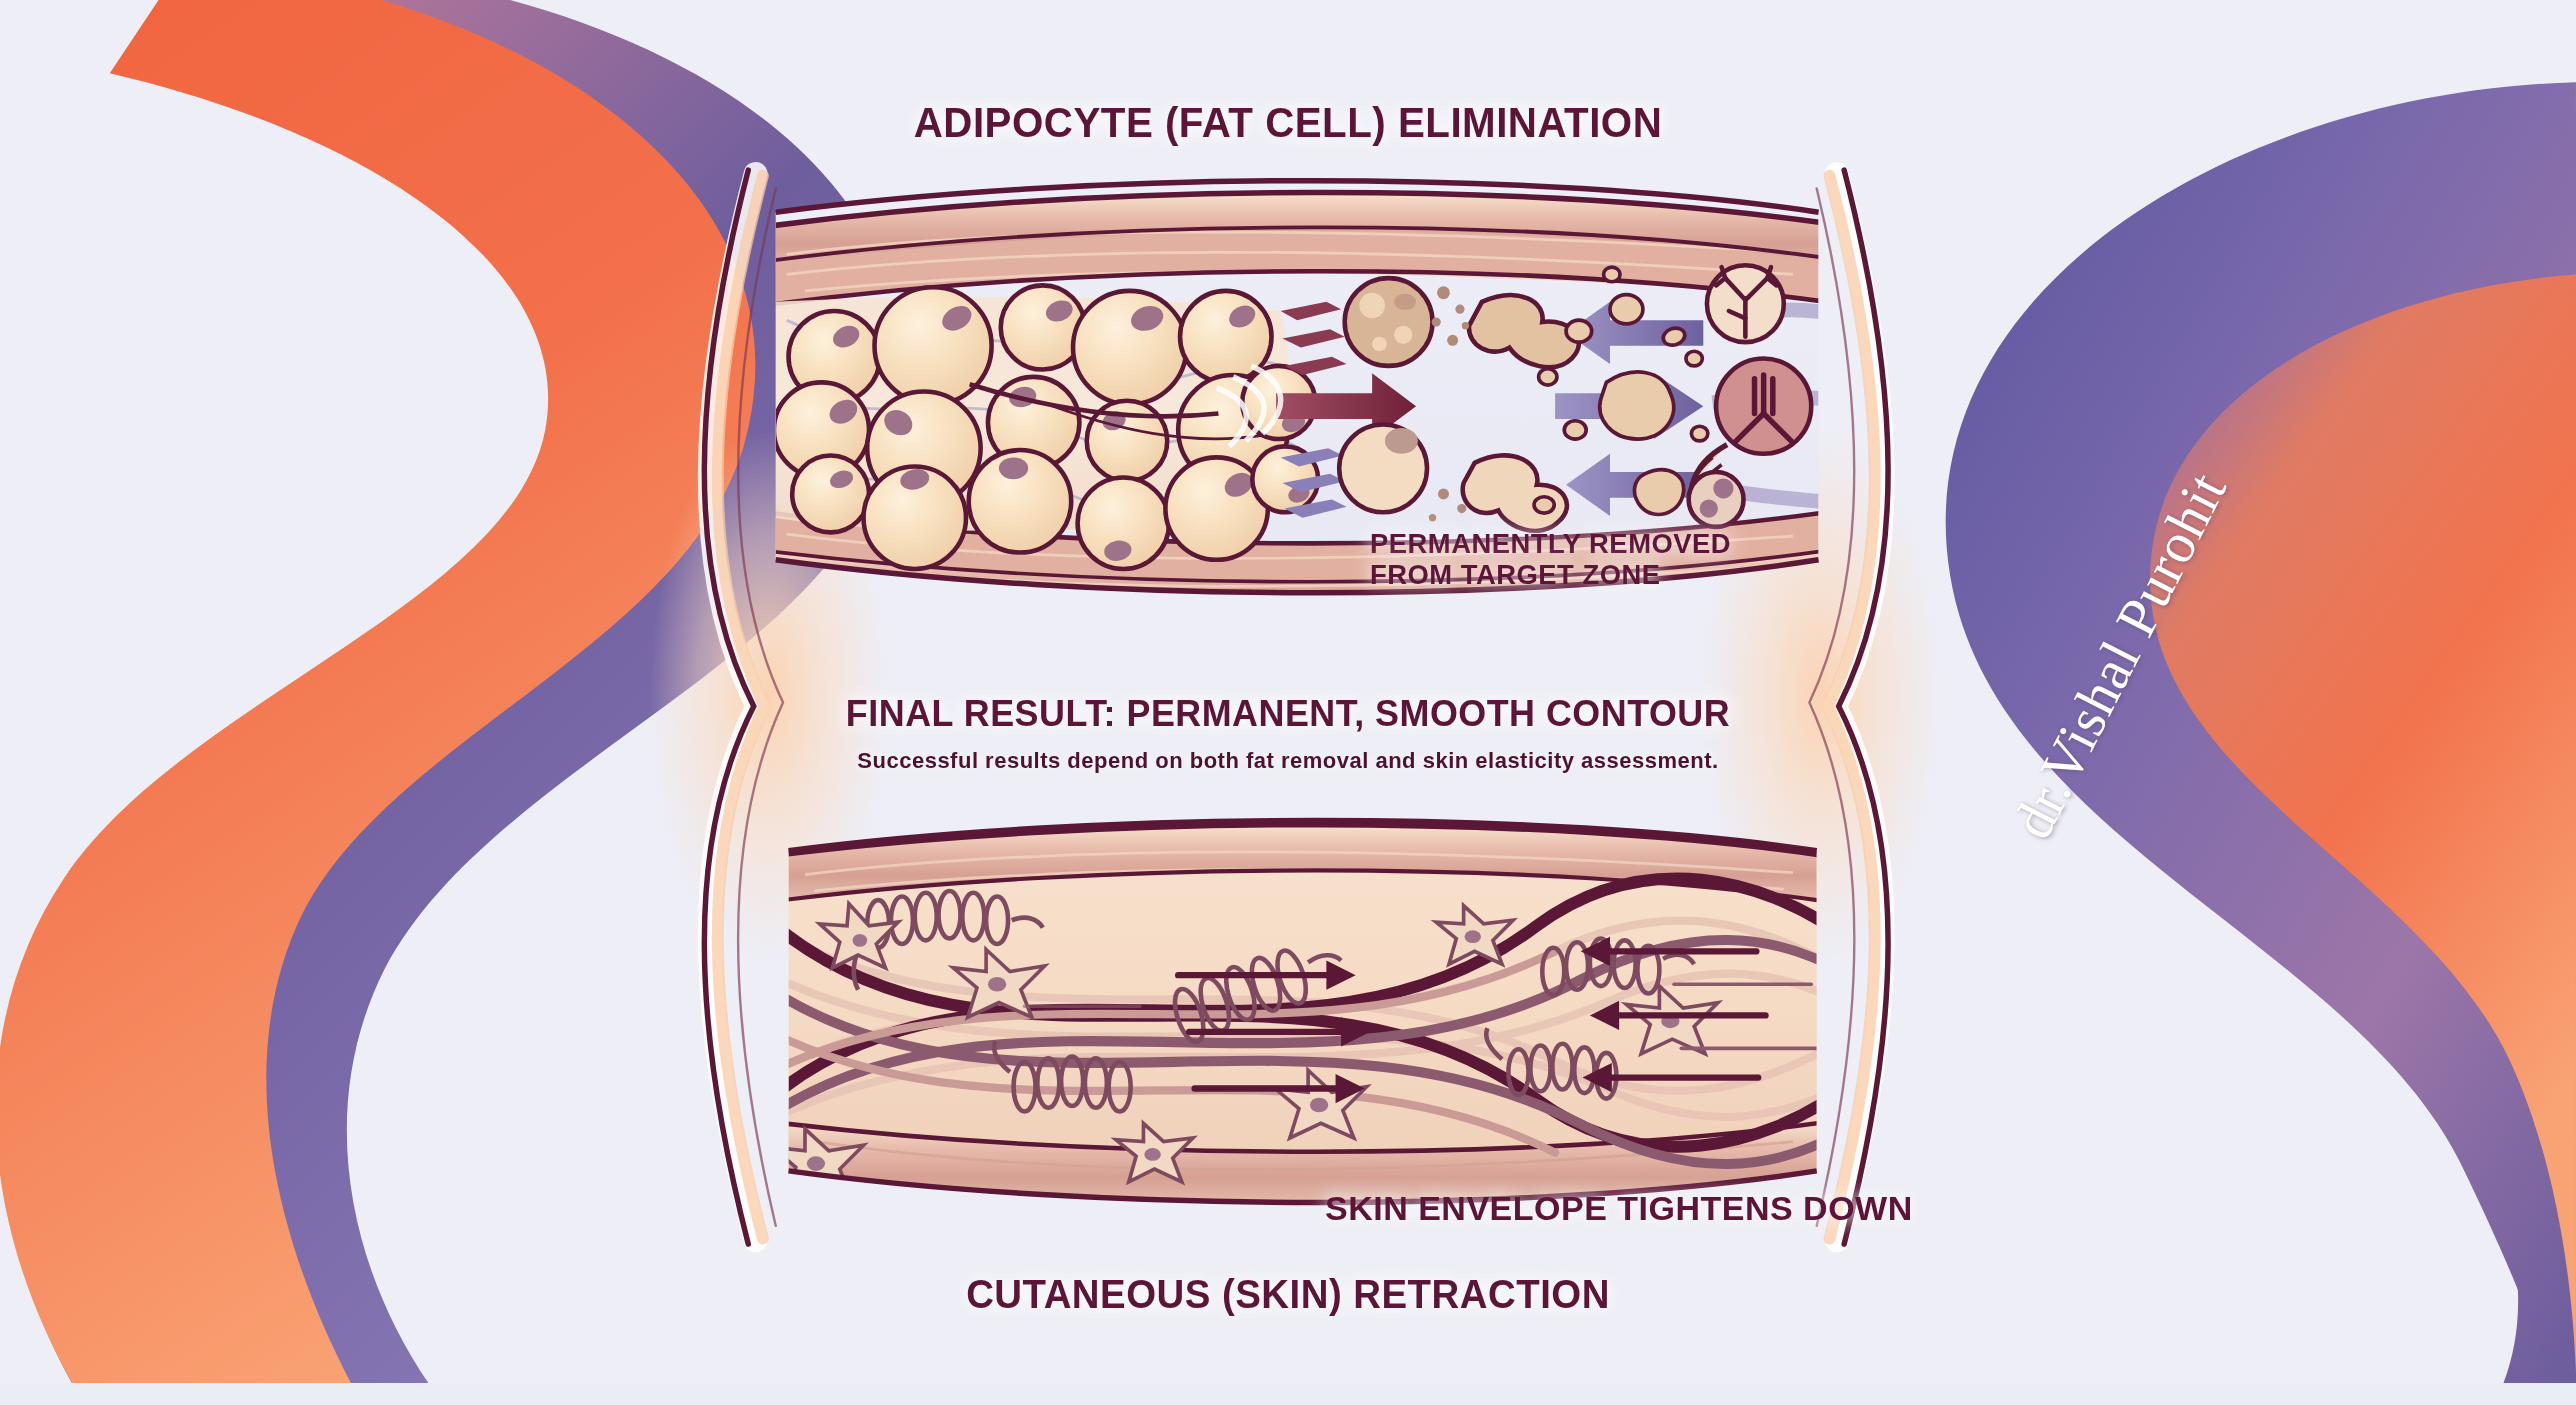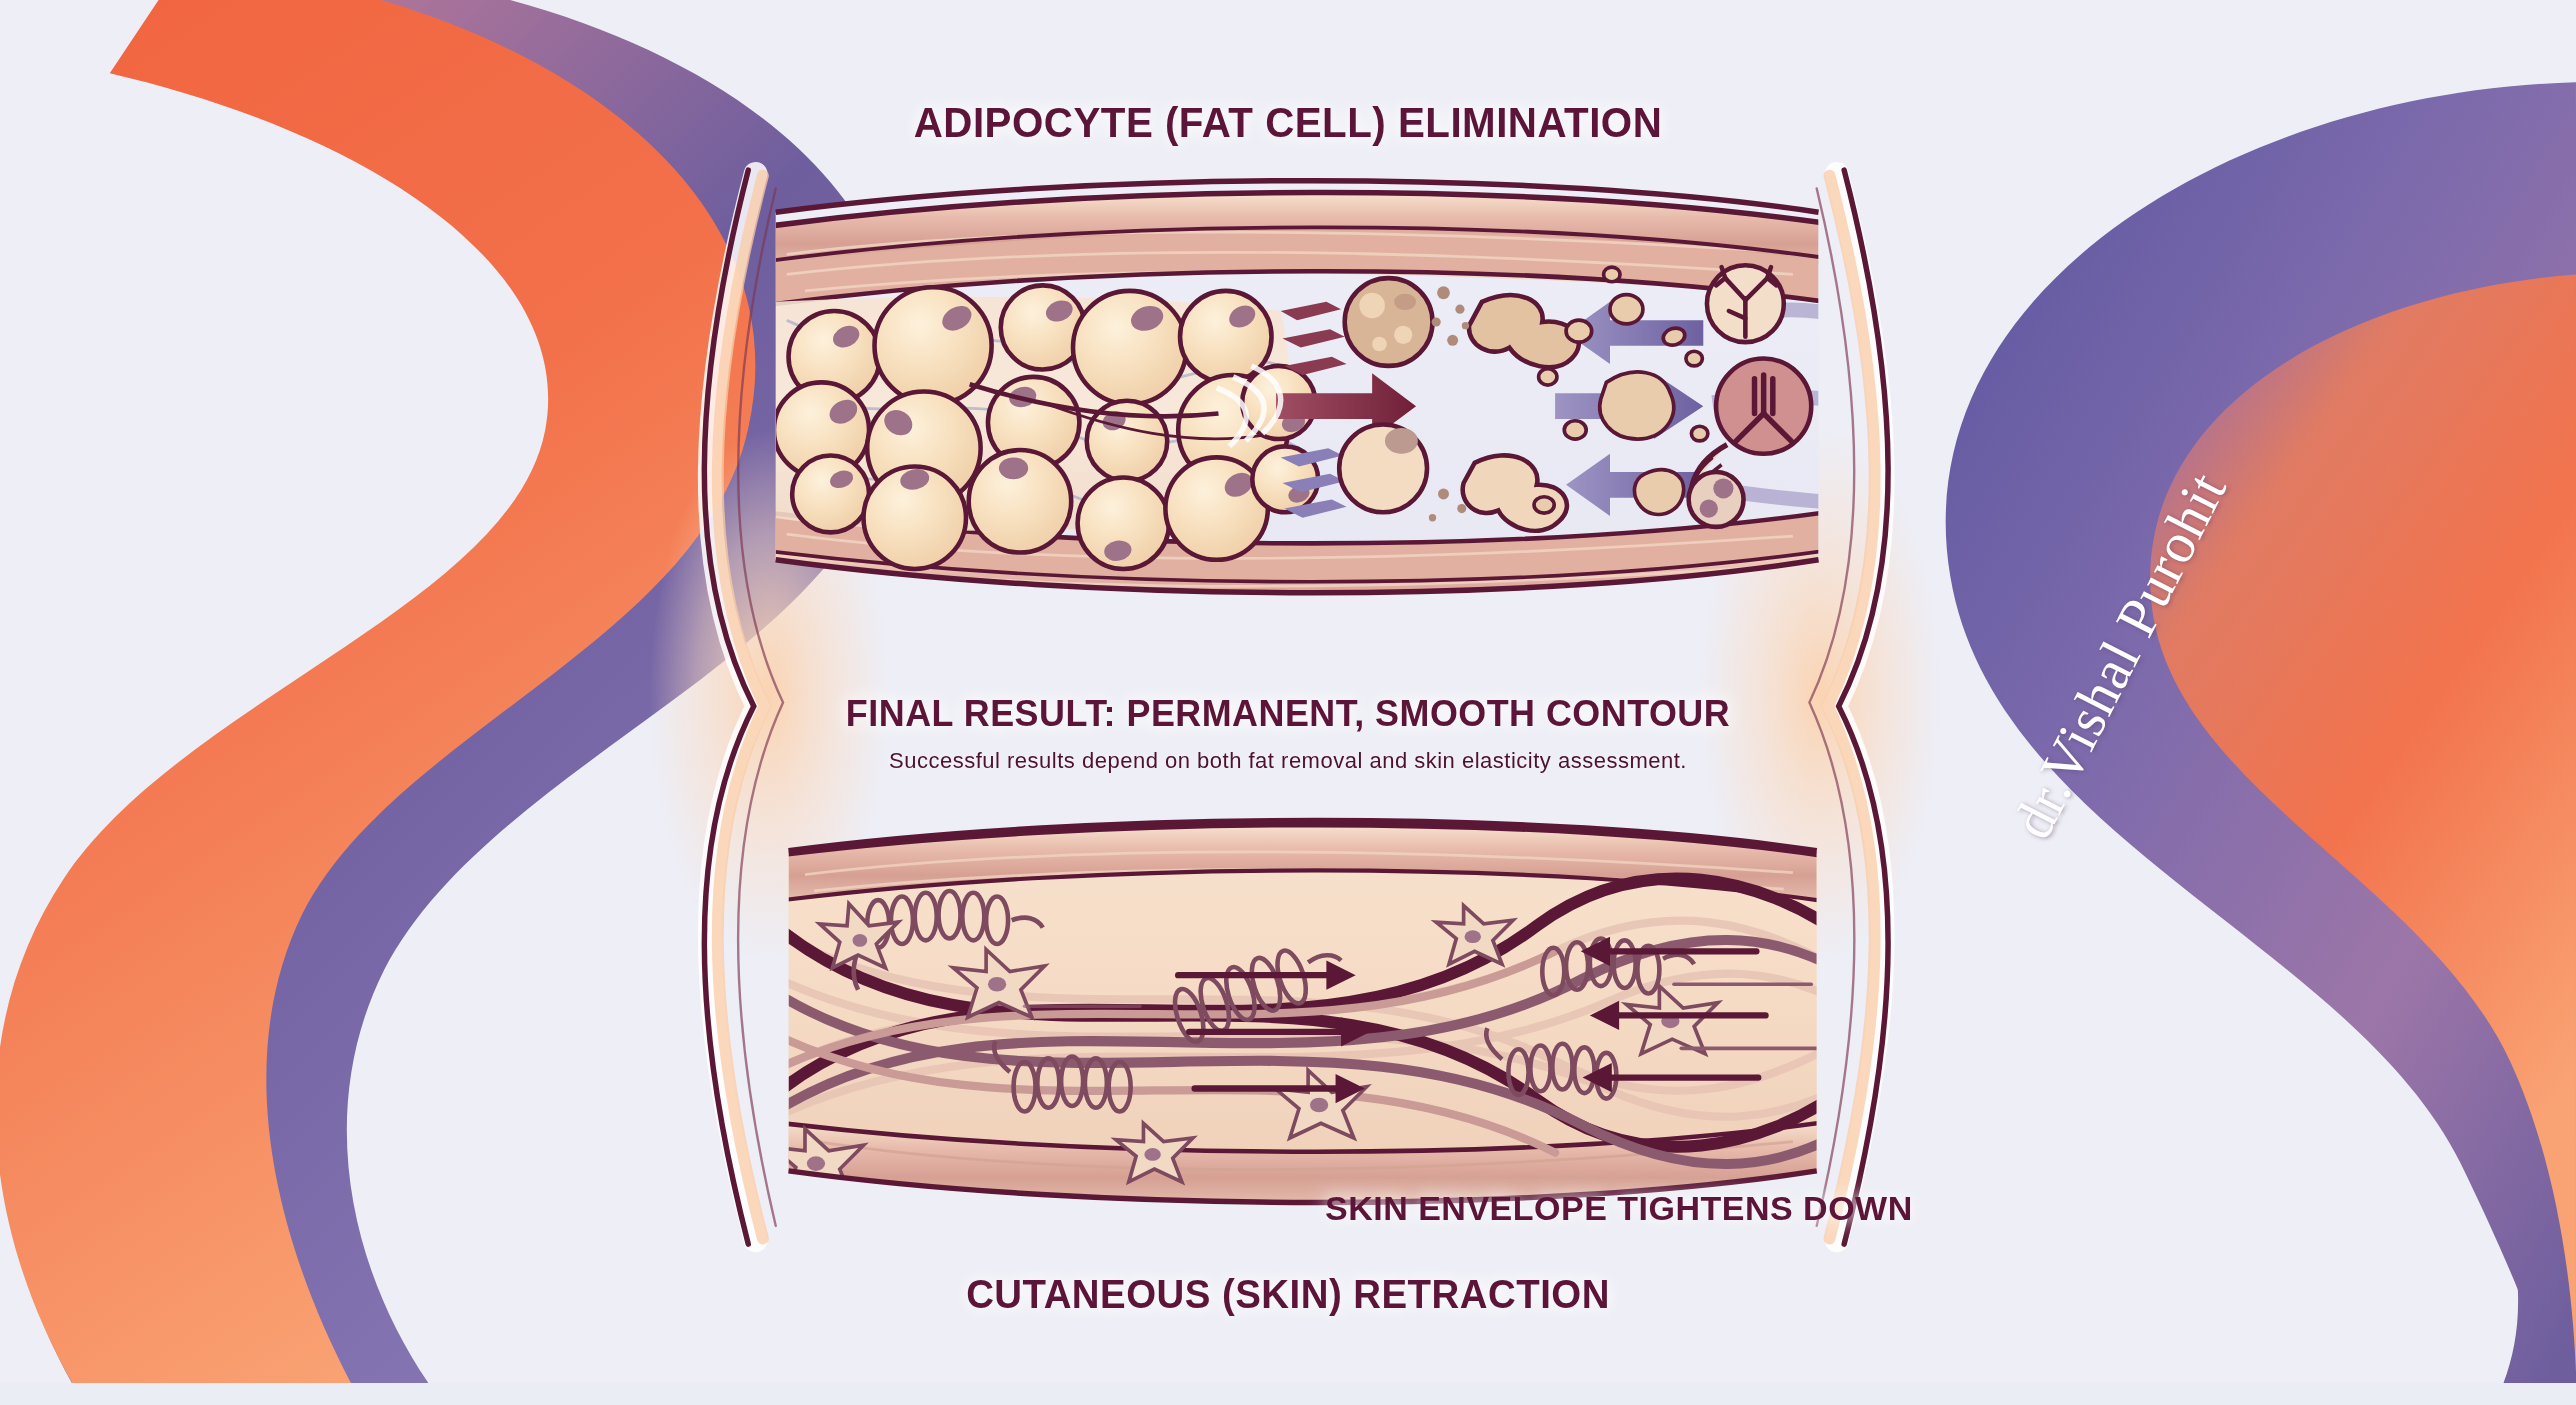--- a/index.html
+++ b/index.html
@@ -8,21 +8,21 @@
   .layer{position:absolute;inset:0;}
   svg.layer{display:block;}
   .ttl{
     position:absolute;text-align:center;color:#5C1538;
     font-family:"Liberation Sans",sans-serif;font-weight:bold;
     letter-spacing:0.5px;white-space:nowrap;
     text-shadow:0 0 14.6px rgba(255,255,255,.95),0 0 27.4px rgba(255,255,255,.8);
   }
   #title-top{left:0;right:0;top:99px;font-size:42px;transform:scaleX(.96);}
   #title-mid{left:0;right:0;top:693px;font-size:37px;transform:scaleX(.97);}
-  #sub-mid{left:0;right:0;top:748px;font-size:22px;font-weight:normal;color:#4E1230;
+  #sub-mid{left:0;right:0;top:748px;font-size:22px;font-weight:bold;color:#4E1230;
            text-shadow:0 0 11px rgba(255,255,255,.95);}
   #title-bottom{left:0;right:0;top:1272px;font-size:40px;transform:scaleX(.96);}
   #cap-top{left:1370px;top:529px;font-size:27.4px;text-align:left;line-height:1.12;white-space:pre-line;}
   #cap-bottom{left:1325px;top:1189px;font-size:34px;text-align:left;}
   #wm{
     position:absolute;left:1999px;top:819px;width:512px;
     color:#FFFFFF;font-family:"Liberation Serif",serif;font-size:57px;
     transform:rotate(-63deg);transform-origin:0 0;
     text-shadow:0 1.8px 4.6px rgba(90,60,90,.45);white-space:nowrap;letter-spacing:0.9px;
   }
@@ -547,20 +547,22 @@
         </g>
       </g>
 
       <path d="M 862,930 C 1200,886 1690,886 1986,930" fill="none" stroke="#5B1736" stroke-width="6"></path>
       <path d="M 862,1280 C 1200,1326 1690,1326 1986,1280" fill="none" stroke="#5B1736" stroke-width="6"></path>
     </g>
   </svg>
 
   <div class="ttl" id="title-top">ADIPOCYTE (FAT CELL) ELIMINATION</div>
 
+  <div class="ttl" id="cap-top">PERMANENTLY REMOVED
+FROM TARGET ZONE</div>
 
   <div class="ttl" id="title-mid">FINAL RESULT: PERMANENT, SMOOTH CONTOUR</div>
 
   <div class="ttl" id="sub-mid">Successful results depend on both fat removal and skin elasticity assessment.</div>
 
   <div class="ttl" id="cap-bottom">SKIN ENVELOPE TIGHTENS DOWN</div>
 
   <div class="ttl" id="title-bottom">CUTANEOUS (SKIN) RETRACTION</div>
 
   <div id="wm">dr.Vishal Purohit</div>

